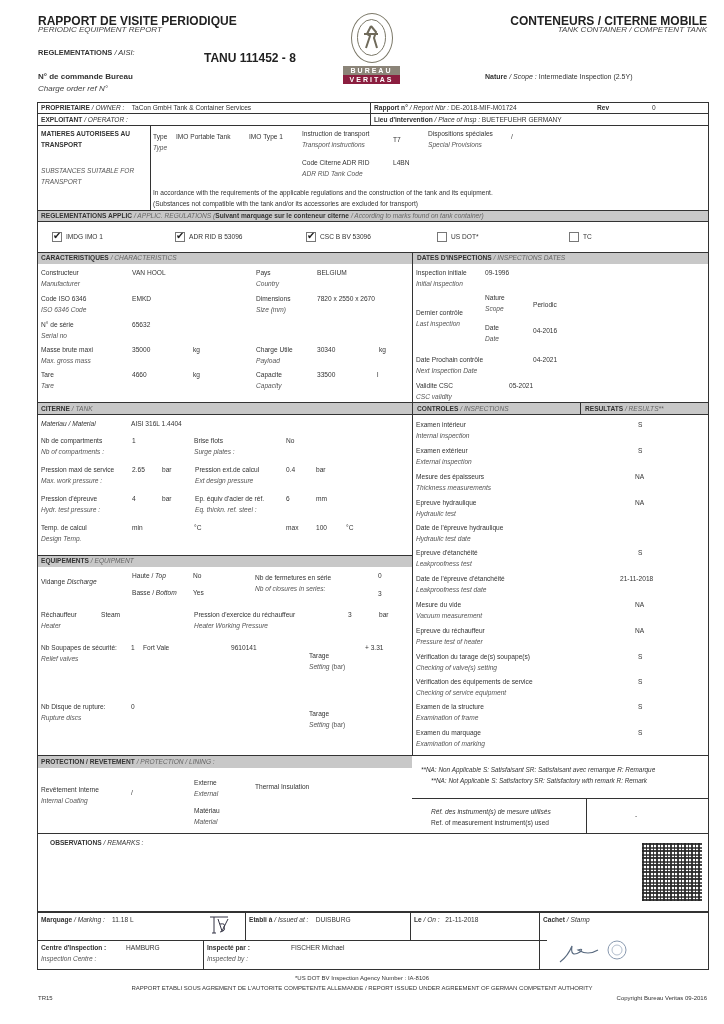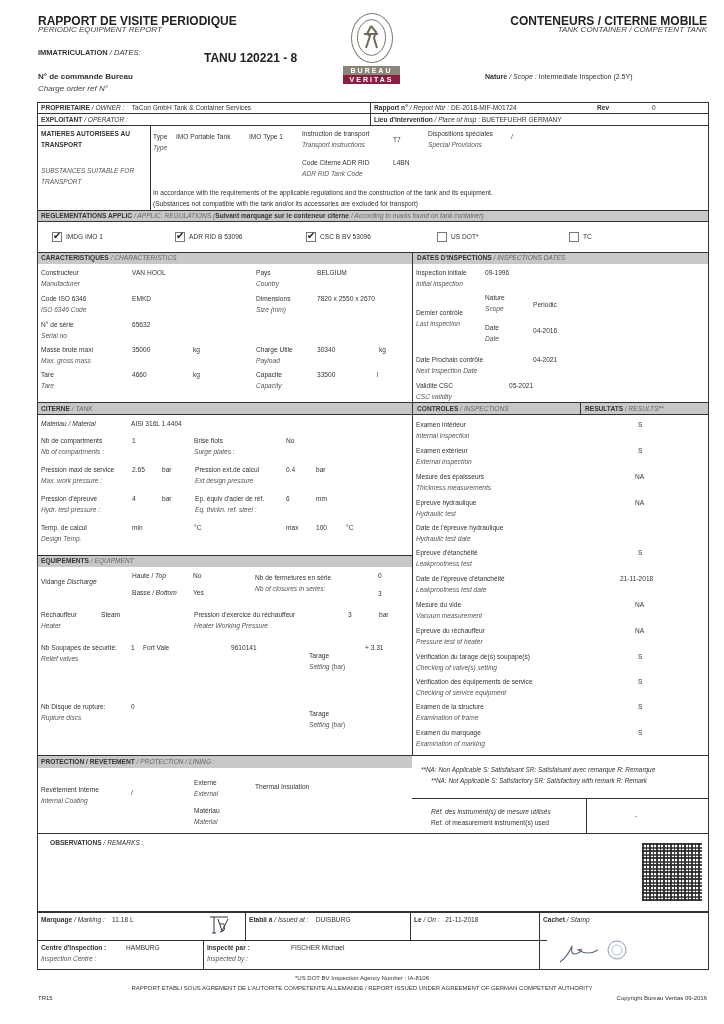--- a/index.html
+++ b/index.html
@@ -28,23 +28,23 @@
         background-image: repeating-linear-gradient(90deg,#222 0 2px,#fff 2px 4px,#222 4px 5px,#fff 5px 7px),
                           repeating-linear-gradient(0deg,#222 0 2px,#fff 2px 3px,#444 3px 5px,#fff 5px 7px);
         background-blend-mode:multiply; opacity:.85; }
 </style>
 </head>
 <body>
 
 <div class="abs hdr-bold" style="left:38px;top:14px;">RAPPORT DE VISITE PERIODIQUE</div>
 <div class="abs hdr-it" style="left:38px;top:25px;">PERIODIC EQUIPMENT REPORT</div>
 <div class="abs" style="left:38px;top:48px;font-size:7.5px;">
-  <span class="b">IMMATRICULATION</span> <span class="i">/ DATES:</span>
-</div>
-<div class="abs b" style="left:204px;top:51px;font-size:12px;color:#222;">TANU 120221 - 8</div>
+  <span class="b">REGLEMENTATIONS</span> <span class="i">/ AISI:</span>
+</div>
+<div class="abs b" style="left:204px;top:51px;font-size:12px;color:#222;">TANU 111452 - 8</div>
 <div class="abs b" style="left:38px;top:72px;font-size:8px;">N° de commande Bureau</div>
 <div class="abs i" style="left:38px;top:84px;font-size:8px;color:#444;">Charge order ref N°</div>
 
 <div>
   <div class="logo-oval">
     <svg width="39" height="47" viewBox="0 0 39 47">
       <ellipse cx="19.5" cy="23.5" rx="14" ry="18" fill="none" stroke="#7b7868" stroke-width="1"></ellipse>
       <path d="M19 12 L15 20 L18 22 L14 34 M19 12 L24 18 L22 24 L25 34 M12 20 L26 20" stroke="#6f6a5a" stroke-width="2" fill="none"></path>
     </svg>
   </div>

